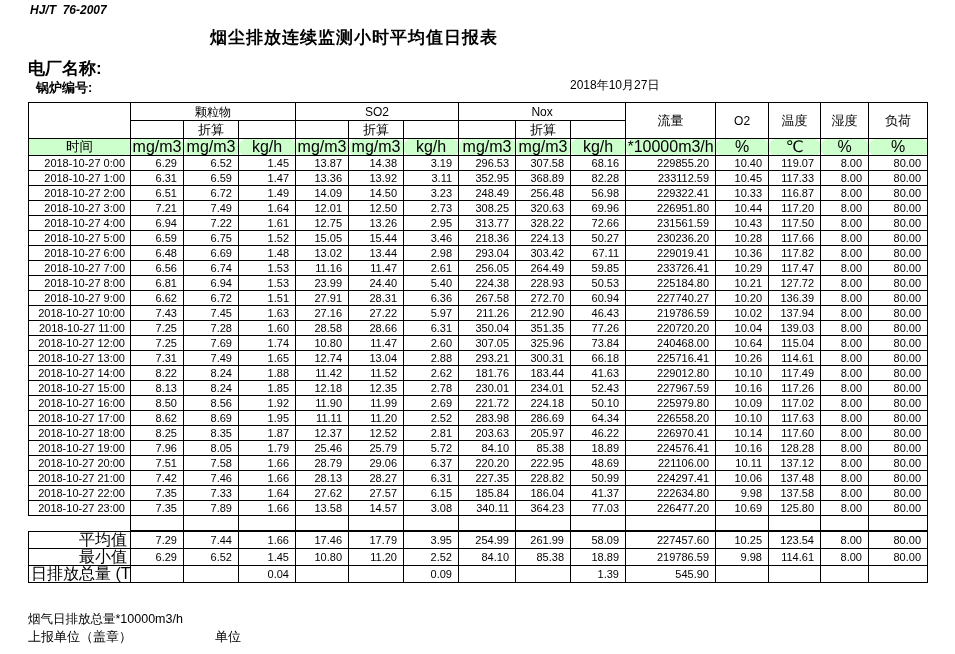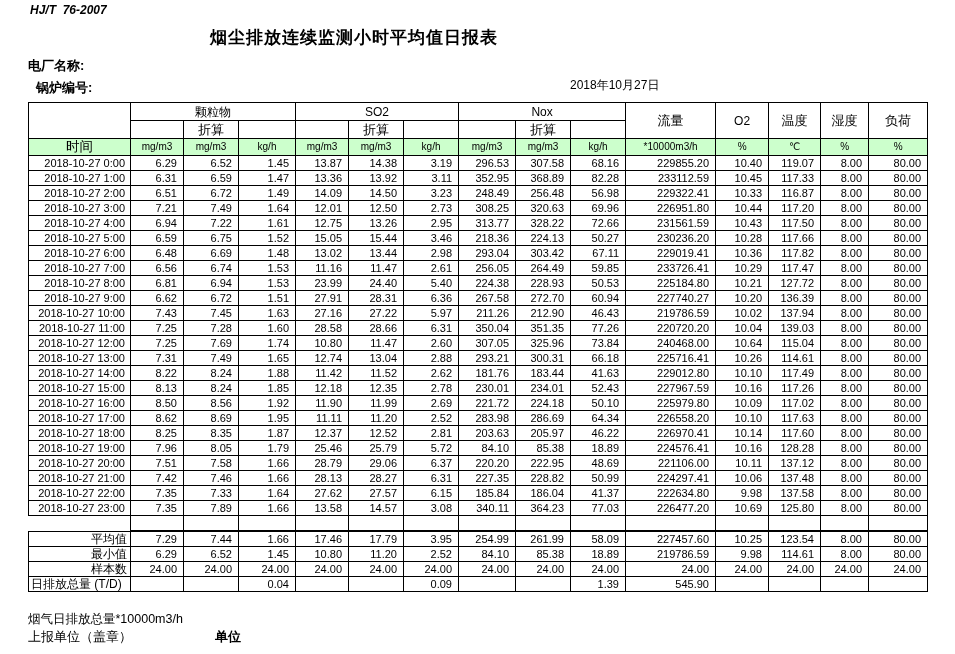--- a/index.html
+++ b/index.html
@@ -4,47 +4,47 @@
 <style>
   html,body{margin:0;padding:0;}
   body{
     width:955px;height:654px;position:relative;overflow:hidden;
     background:#ffffff;color:#000;
     font-family:"Liberation Sans","DejaVu Sans",sans-serif;
   }
   .abs{position:absolute;white-space:pre;}
   #std-code{left:30px;top:3px;font-size:12px;font-weight:bold;font-style:italic;}
   #page-title{left:210px;top:26px;font-size:17px;font-weight:bold;letter-spacing:1px;}
-  #plant-label{left:28px;top:57px;font-size:13px;font-weight:bold;}
+  #plant-label{left:28px;top:57px;font-size:17px;font-weight:bold;}
   #boiler-label{left:36px;top:79px;font-size:13px;font-weight:bold;}
   #report-date{left:570px;top:77px;font-size:12px;}
   table{border-collapse:collapse;table-layout:fixed;}
   #main-table{position:absolute;left:28px;top:102px;width:899px;}
   #summary-table{position:absolute;left:28px;top:531px;width:899px;}
   th,td{border:1px solid #000;padding:0;margin:0;font-weight:normal;
         overflow:hidden;white-space:nowrap;line-height:1;}
   tr.hrow1{height:18px;}
   tr.hrow2{height:18px;}
   tr.hrow3{height:17px;}
   .gh{font-size:12px;text-align:center;}
   .bigh{font-size:13px;text-align:center;}
-  .unit{font-size:10px;text-align:center;}
+  .unit{font-size:16px;text-align:center;border-radius:7px;}
   .green{background:var(--green,#ccffcc);}
   .timehead{font-size:13.5px;text-align:center;}
   #main-table tbody tr{height:15px;}
   #summary-table tbody tr{height:15px;}
   td.time{font-size:11px;text-align:right;padding-right:5px;}
   td.num{font-size:11px;text-align:right;padding-right:6px;}
-  td.slabel{font-size:12px;text-align:right;padding-right:3px;}
+  td.slabel{font-size:16px;text-align:right;padding-right:3px;}
   td.slabel.left{text-align:left;padding-left:2px;}
   tr.spacer{height:9px;}
   td.sp-time{border-left:none;border-bottom:none;}
   #footer-flue{left:28px;top:611px;font-size:12.5px;}
   #footer-report{left:28px;top:628px;font-size:13px;}
-  #footer-unit{left:215px;top:628px;font-size:13px;font-weight:bold;}
+  #footer-unit{left:215px;top:628px;font-size:13px;}
 </style>
 </head>
 <body>
 
 <div class="abs" id="std-code">HJ/T  76-2007</div>
 <div class="abs" id="page-title">烟尘排放连续监测小时平均值日报表</div>
 <div class="abs" id="plant-label">电厂名称:</div>
 <div class="abs" id="boiler-label">锅炉编号:</div>
 <div class="abs" id="report-date">2018年10月27日</div>
 
@@ -583,37 +583,20 @@
         <td class="num">84.10</td>
         <td class="num">85.38</td>
         <td class="num">18.89</td>
         <td class="num">219786.59</td>
         <td class="num">9.98</td>
         <td class="num">114.61</td>
         <td class="num">8.00</td>
         <td class="num">80.00</td>
       </tr>
       <tr>
-        <td class="slabel">样本数</td>
-        <td class="num">24.00</td>
-        <td class="num">24.00</td>
-        <td class="num">24.00</td>
-        <td class="num">24.00</td>
-        <td class="num">24.00</td>
-        <td class="num">24.00</td>
-        <td class="num">24.00</td>
-        <td class="num">24.00</td>
-        <td class="num">24.00</td>
-        <td class="num">24.00</td>
-        <td class="num">24.00</td>
-        <td class="num">24.00</td>
-        <td class="num">24.00</td>
-        <td class="num">24.00</td>
-      </tr>
-      <tr>
         <td class="slabel left">日排放总量 (T/D)</td>
         <td class="num"></td>
         <td class="num"></td>
         <td class="num">0.04</td>
         <td class="num"></td>
         <td class="num"></td>
         <td class="num">0.09</td>
         <td class="num"></td>
         <td class="num"></td>
         <td class="num">1.39</td>

